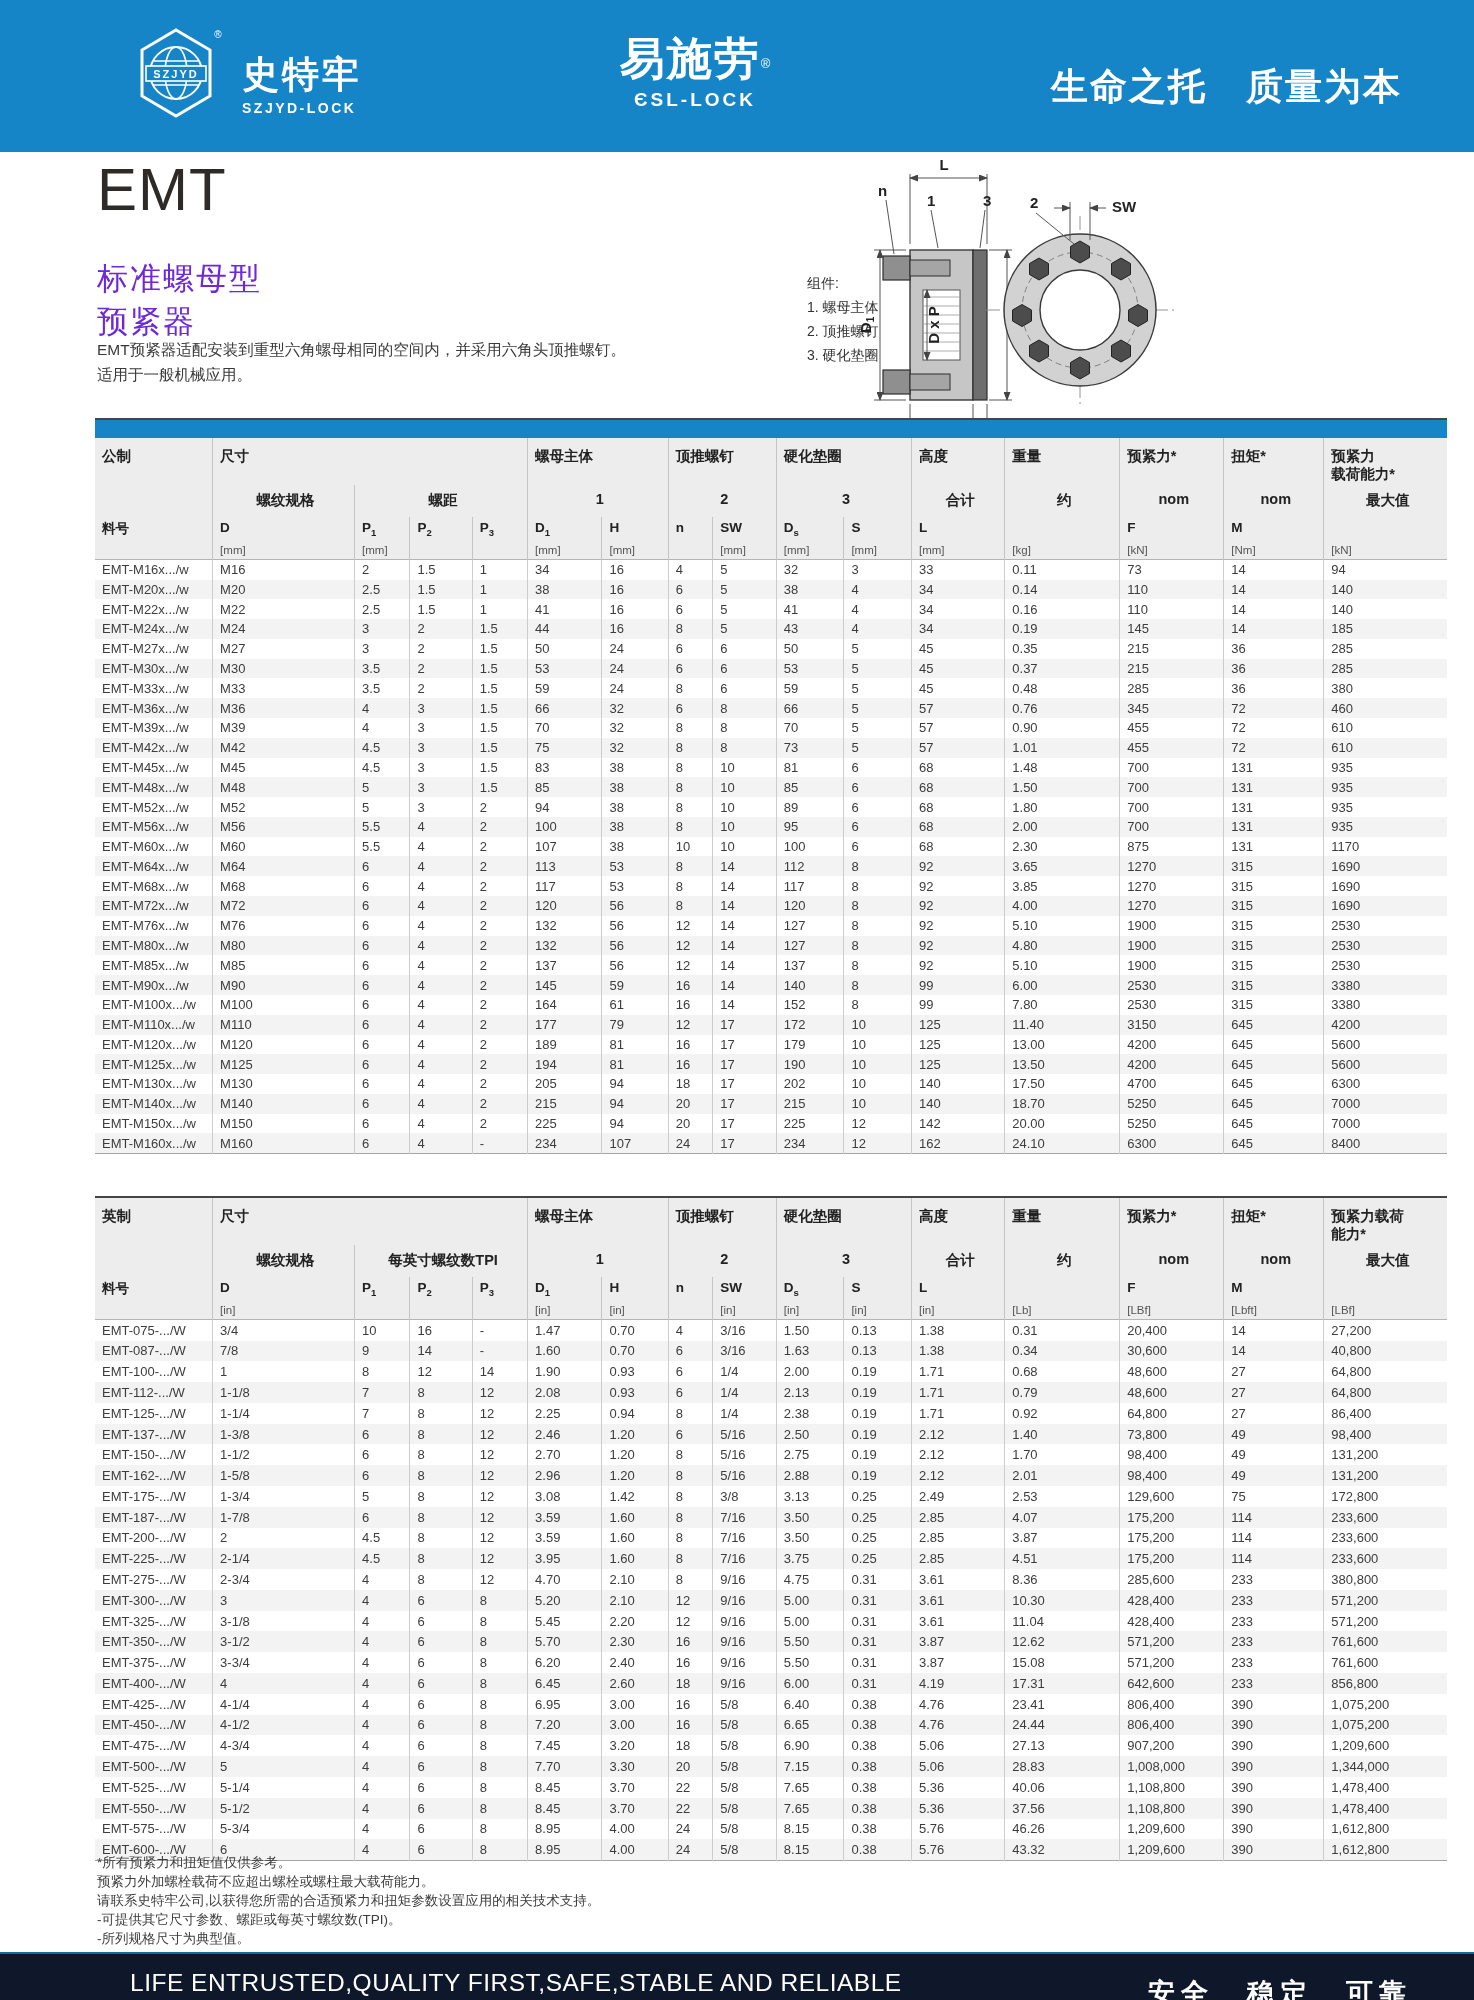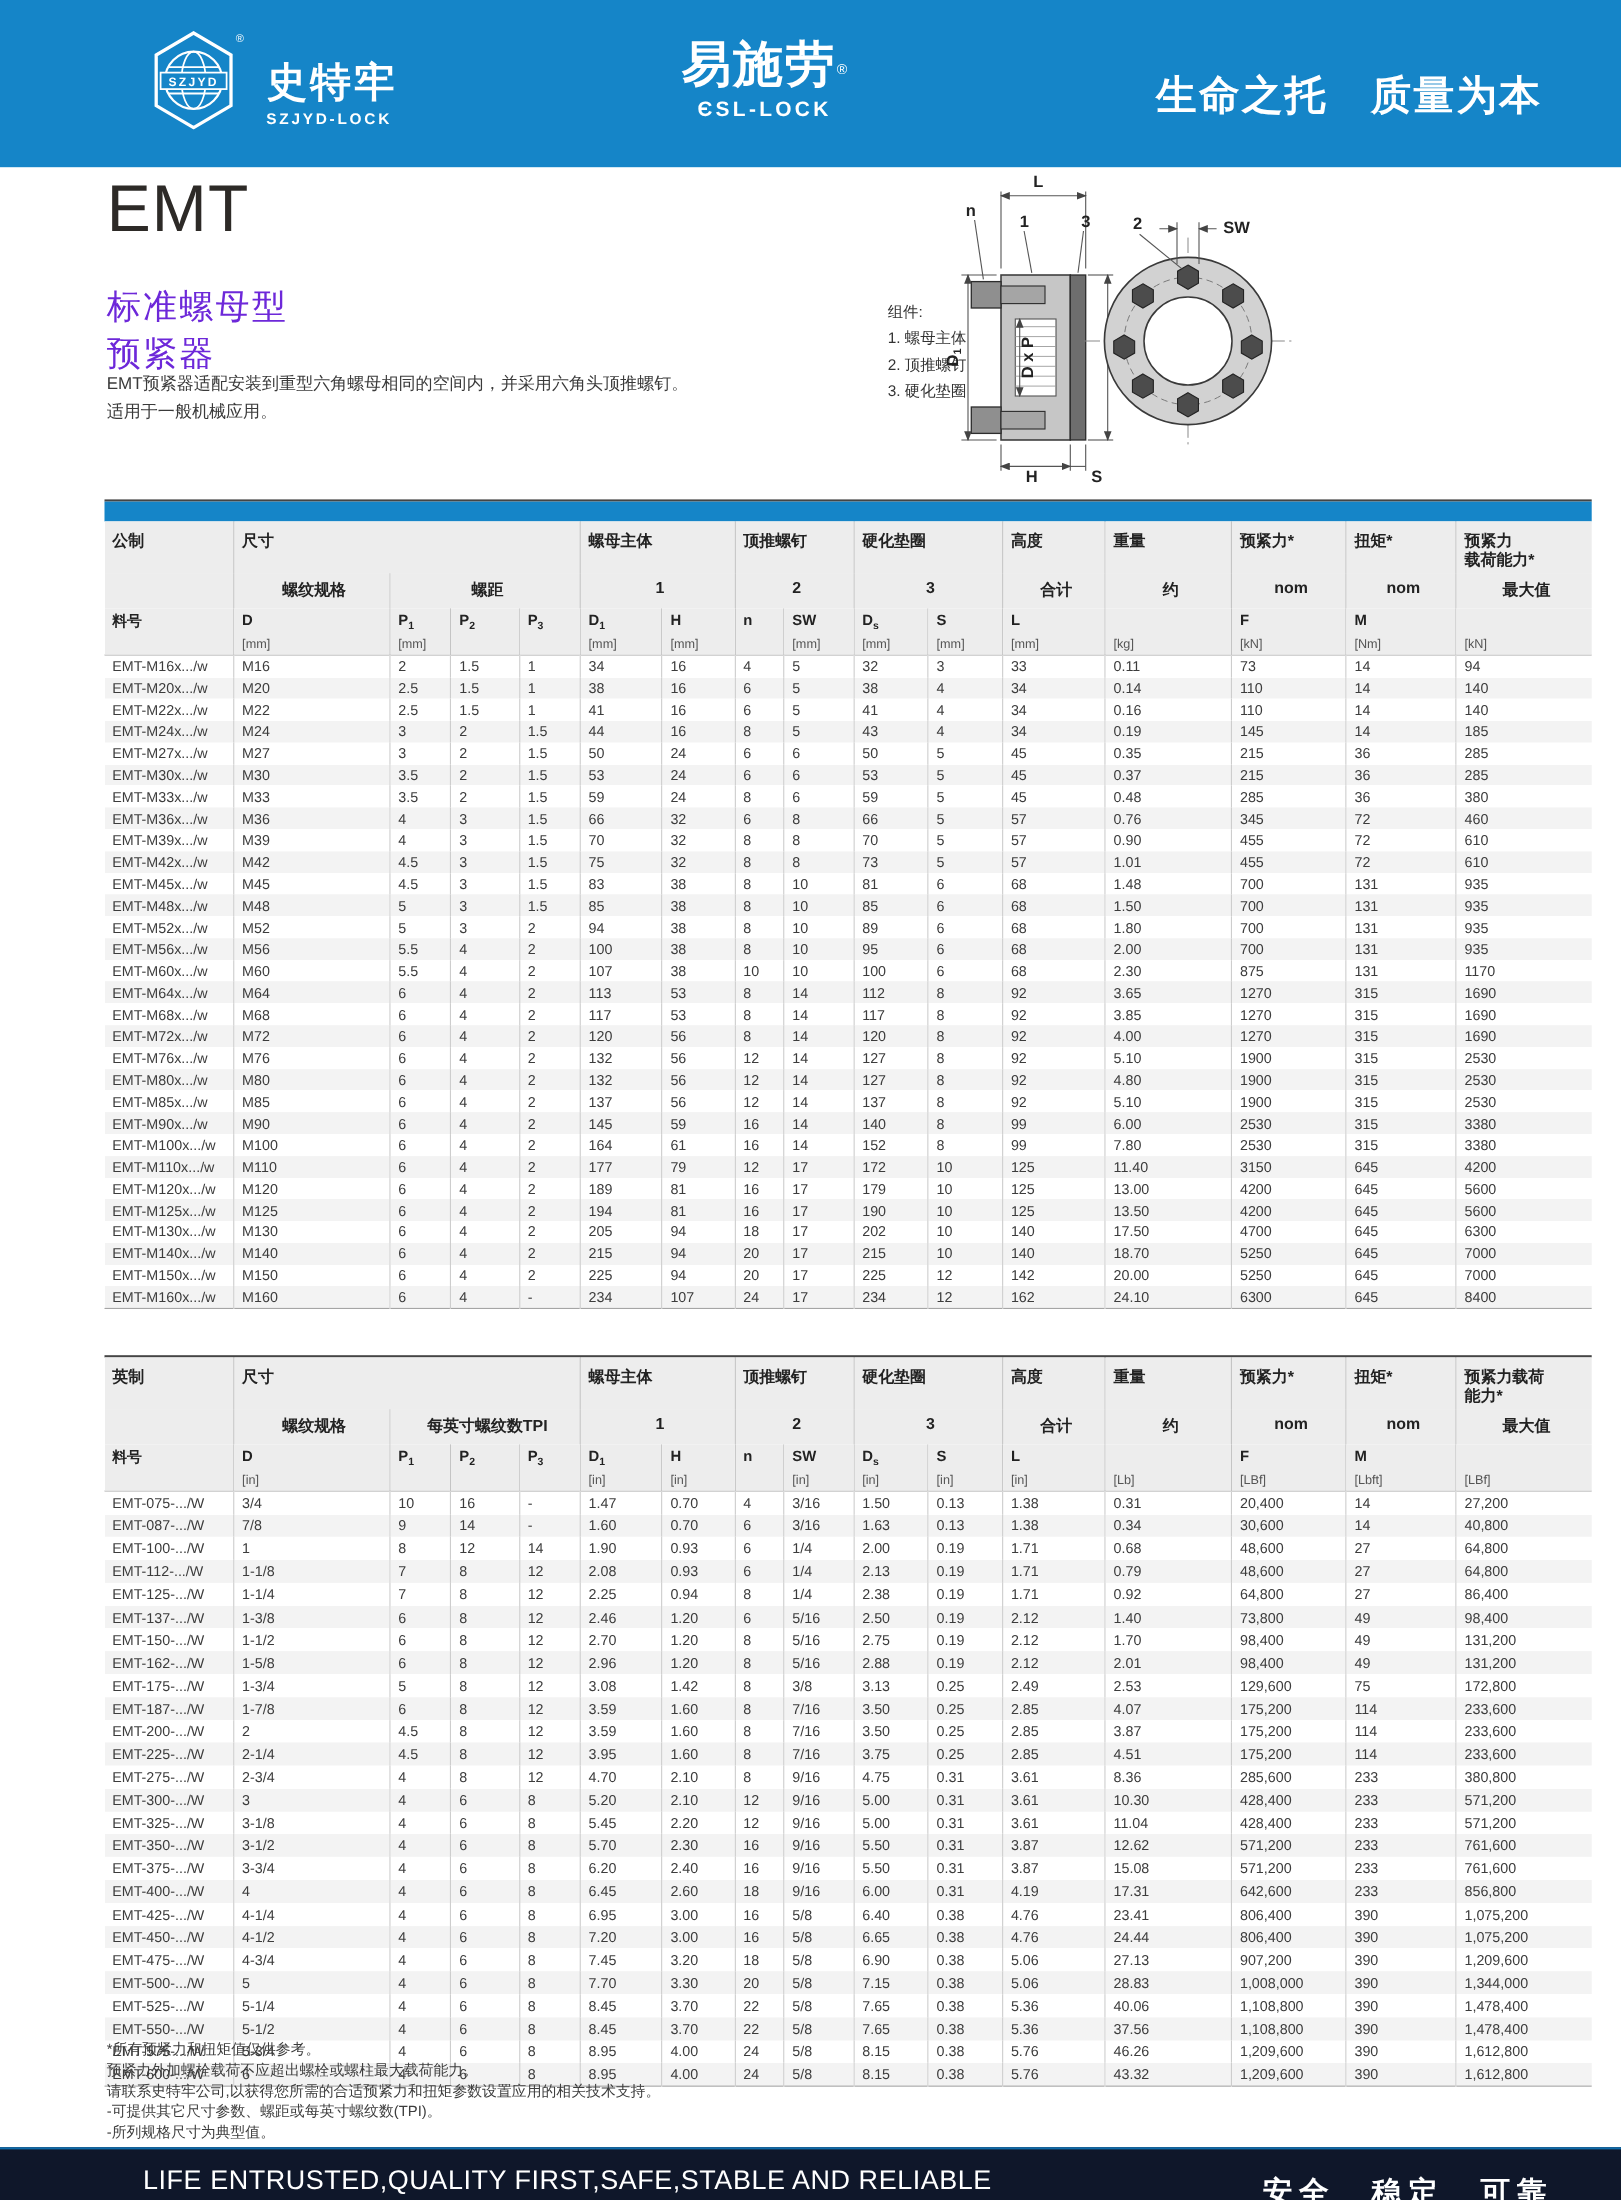--- a/index.html
+++ b/index.html
@@ -28,21 +28,21 @@
         line-height:1.6;}
 
   
   .draw{position:absolute;left:680px;top:140px;width:794px;height:300px;}
   .draw svg{width:100%;height:100%;}
   .dline{stroke:#555;stroke-width:1;fill:none;}
   .dimtext{font-size:15px;fill:#222;font-weight:bold;}
   .legtext{font-size:14px;fill:#333;}
 
   
-  .tblwrap{position:absolute;left:95px;width:1352px;border-top:2px solid #454545;margin-top:36px;}
+  .tblwrap{position:absolute;left:95px;width:1352px;border-top:2px solid #454545;}
   .tblwrap--metric{top:418px;}
   .tblwrap--imp{top:1196px;}
   .topbar{height:18px;background:#1585c8;}
   table.tbl{width:100%;border-collapse:collapse;table-layout:fixed;border-bottom:1px solid #a5a5a5;}
   .tbl th,.tbl td{overflow:hidden;white-space:nowrap;}
   .tbl thead th{background:#ededed;text-align:left;color:#222;vertical-align:top;
                 border-left:1px solid #c4c4c4;padding:3px 3px 2px 7px;}
   .tbl thead tr th:first-child{border-left:none;}
   .tbl th.g{font-size:14.5px;height:40px;white-space:pre-line;line-height:1.25;padding-top:9px;}
   .tbl th.sb{font-size:14.5px;height:32px;padding-top:6px;text-align:center;}

